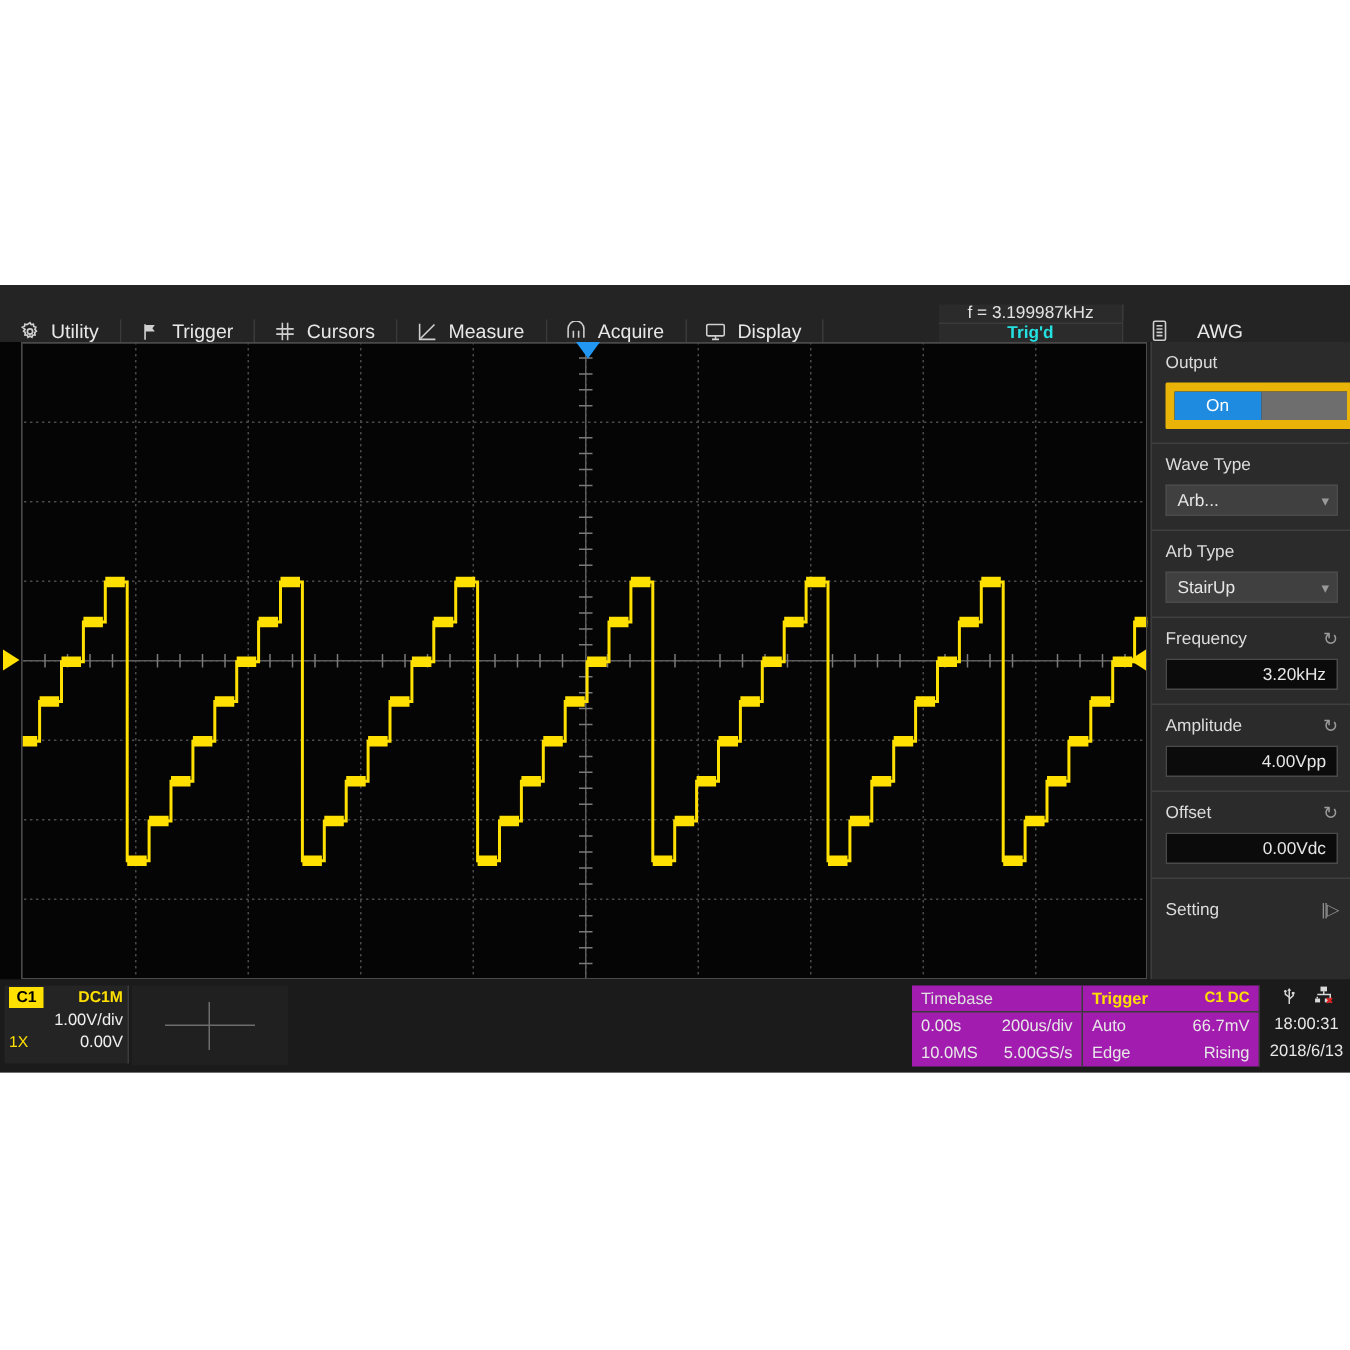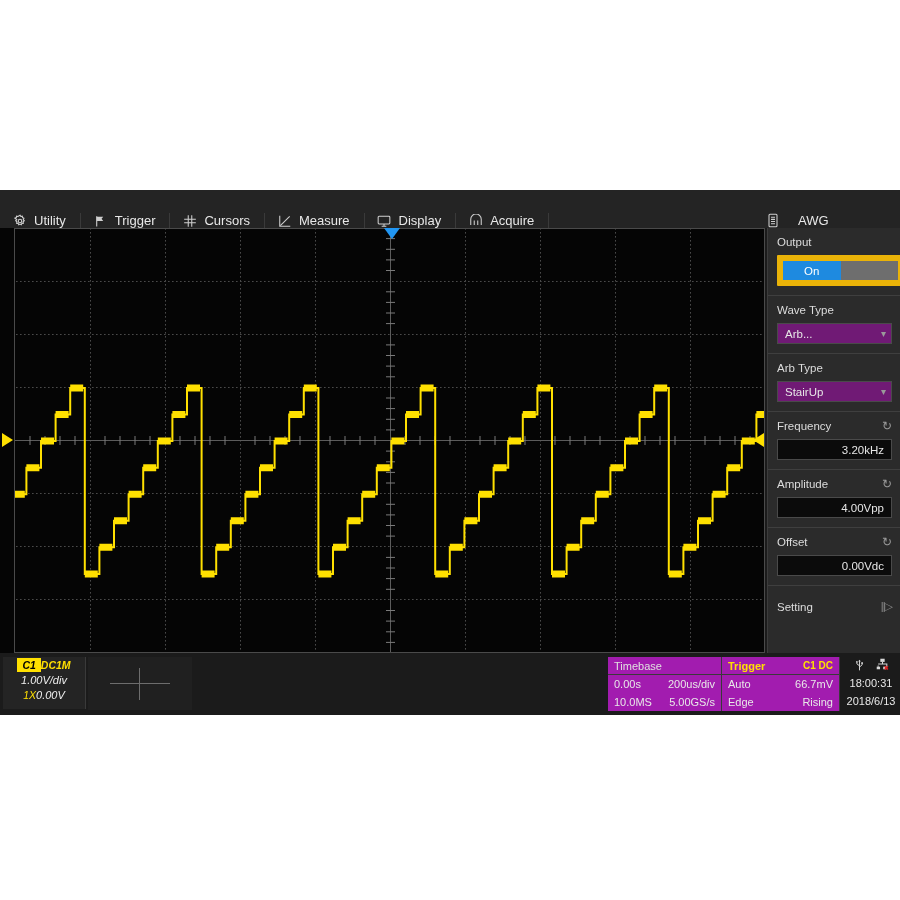--- a/index.html
+++ b/index.html
@@ -94,21 +94,21 @@
   .toggle{
     height:19px;width:100%;display:flex;border-radius:1px;overflow:hidden;
     border:6px solid #eab308;
   }
   .toggle .on{
     flex:1;background:#1e8ae0;color:#ffffff;font-size:11.5px;
     display:flex;align-items:center;justify-content:center;
   }
   .toggle .off{flex:1;background:#6e6e6e;}
   .sel{
-    height:21px;width:100%;background:#701a75;border:1px solid #4a4a4a;
+    height:21px;width:100%;background:#404040;border:1px solid #4a4a4a;
     display:flex;align-items:center;justify-content:space-between;
     padding:0 5px 0 7px;box-sizing:border-box;
     color:#e6e6e6;font-size:11.5px;
   }
   .chev{color:#9a9a9a;font-size:10px;}
   .field{
     height:21px;width:100%;background:#0b0b0b;border:1px solid #4a4a4a;
     display:flex;align-items:center;justify-content:flex-end;
     padding:0 7px;box-sizing:border-box;
     color:#e6e6e6;font-size:11.5px;
@@ -121,21 +121,21 @@
 
   
   .bottombar{
     position:absolute;left:0;top:463px;width:900px;height:62px;
     background:#1b1b1b;
   }
   .ch-box{
     position:absolute;left:3px;top:4px;width:82px;height:52px;
     background:#242424;border-right:1px solid #3a3a3a;
   }
-  .ch-row{display:flex;justify-content:center;align-items:center;padding:0 3px;height:15px;font-style:italic;}
+  .ch-row{display:flex;justify-content:space-between;align-items:center;padding:0 3px;height:15px;}
   .ch-tag{
     background:#ffe000;color:#000;font-size:10.5px;font-weight:bold;
     padding:0 5px;line-height:14px;height:14px;display:inline-block;
   }
   .ch-dc{color:#ffe000;font-size:10.5px;font-weight:bold;}
   .ch-v{color:#f0f0f0;font-size:11px;}
   .ch-1x{color:#ffe000;font-size:10.5px;}
 
   .thumb{
     position:absolute;left:88px;top:4px;width:104px;height:53px;
@@ -206,40 +206,44 @@
           <path d="M3 3v18h18"></path>
           <path d="M4 20L20 4"></path>
         </svg>
       </span>
       <span>Measure</span>
     </div>
 
     <div class="menu-item">
       <span class="menu-icon">
         <svg width="14" height="14" viewBox="0 0 24 24" fill="none" stroke="currentColor" stroke-width="1.8">
+          <path d="M3 19V9a9 9 0 0118 0v10"></path>
+          <path d="M9 19V11M15 19V11"></path>
+        </svg>
+      </span>
+      <span>Acquire</span>
+    </div>
+
+    <div class="menu-item">
+      <span class="menu-icon">
+        <svg width="14" height="14" viewBox="0 0 24 24" fill="none" stroke="currentColor" stroke-width="1.8">
           <rect x="2" y="4" width="20" height="13" rx="1.5"></rect>
           <path d="M8 21h8M12 17v4"></path>
         </svg>
       </span>
       <span>Display</span>
     </div>
 
-    <div class="menu-item">
-      <span class="menu-icon">
-        <svg width="14" height="14" viewBox="0 0 24 24" fill="none" stroke="currentColor" stroke-width="1.8">
-          <path d="M3 19V9a9 9 0 0118 0v10"></path>
-          <path d="M9 19V11M15 19V11"></path>
-        </svg>
-      </span>
-      <span>Acquire</span>
-    </div>
-
 
     <div class="menu-spacer"></div>
 
+    <div class="trigbox">
+      <div class="freq">f = 3.199987kHz</div>
+      <div class="state">Trig'd</div>
+    </div>
 
     <div class="awgbtn">
       <span class="menu-icon">
         <svg width="12" height="15" viewBox="0 0 18 22" fill="none" stroke="currentColor" stroke-width="1.6">
           <rect x="3" y="1.5" width="12" height="19" rx="1.5"></rect>
           <path d="M6 6h6M6 9.3h6M6 12.6h6M6 15.9h6"></path>
         </svg>
       </span>
       <span>AWG</span>
     </div>

